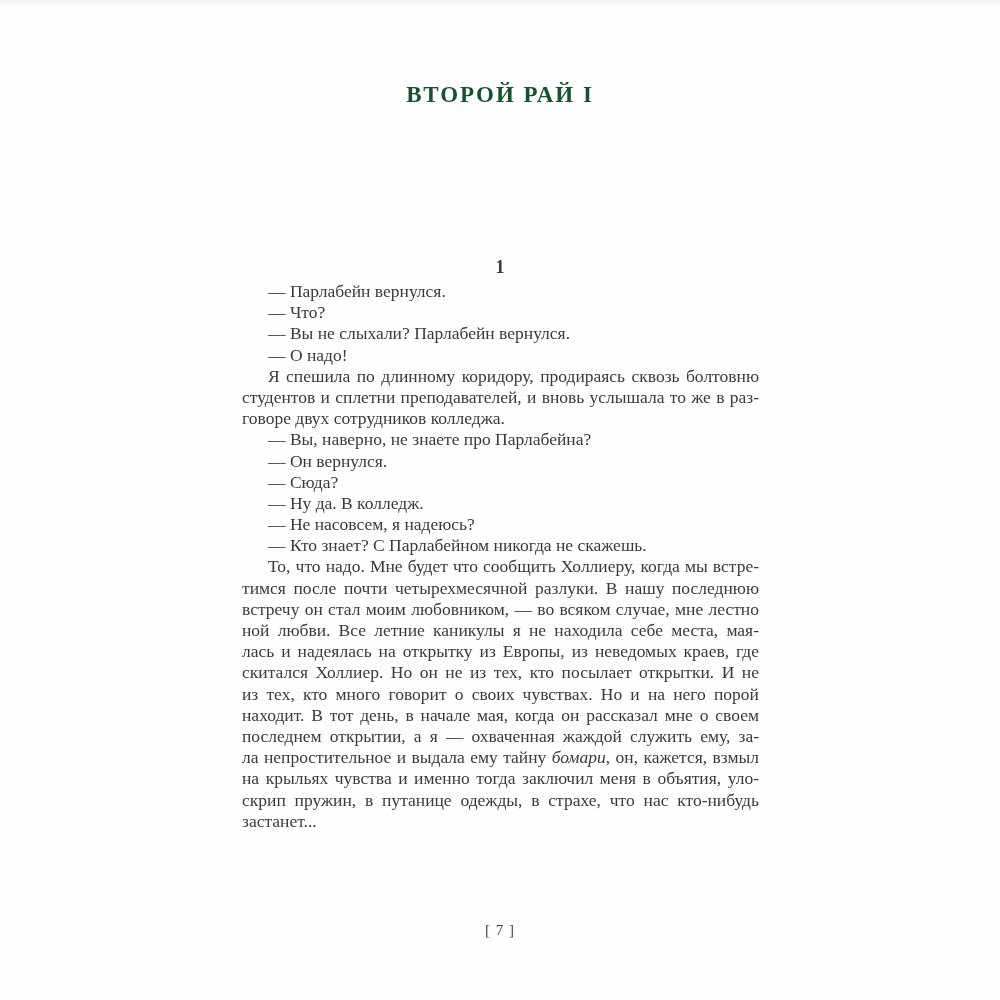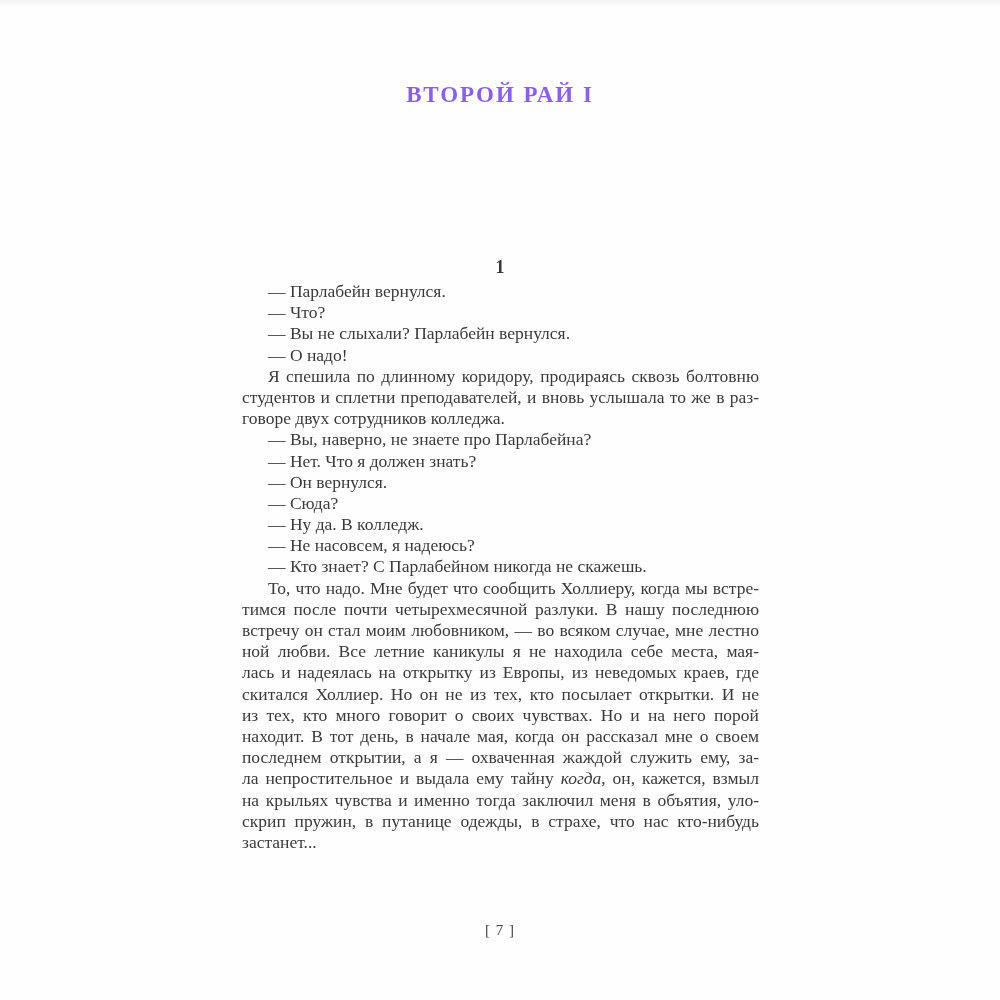--- a/index.html
+++ b/index.html
@@ -30,21 +30,21 @@
   .chapter-title {
     position: absolute;
     top: 82px;
     left: 0;
     width: 1000px;
     margin: 0;
     text-align: center;
     font-size: 23px;
     font-weight: bold;
     letter-spacing: 2px;
-    color: #8b5cf6;
+    color: #14532d;
   }
   .section-number {
     position: absolute;
     top: 257px;
     left: 0;
     width: 1000px;
     text-align: center;
     font-size: 18px;
     font-weight: bold;
     color: #383838;
@@ -93,35 +93,34 @@
 
   <div class="text-block" id="text-block">
       <div class="text-line indent">— Парлабейн вернулся.</div>
       <div class="text-line indent">— Что?</div>
       <div class="text-line indent">— Вы не слыхали? Парлабейн вернулся.</div>
       <div class="text-line indent">— О надо!</div>
       <div class="text-line indent justify">Я спешила по длинному коридору, продираясь сквозь болтовню</div>
       <div class="text-line justify">студентов и сплетни преподавателей, и вновь услышала то же в раз-</div>
       <div class="text-line">говоре двух сотрудников колледжа.</div>
       <div class="text-line indent">— Вы, наверно, не знаете про Парлабейна?</div>
-      <div class="text-line indent">— Нет. Что я должен знать?</div>
       <div class="text-line indent">— Он вернулся.</div>
       <div class="text-line indent">— Сюда?</div>
       <div class="text-line indent">— Ну да. В колледж.</div>
       <div class="text-line indent">— Не насовсем, я надеюсь?</div>
       <div class="text-line indent">— Кто знает? С Парлабейном никогда не скажешь.</div>
       <div class="text-line indent justify">То, что надо. Мне будет что сообщить Холлиеру, когда мы встре-</div>
       <div class="text-line justify">тимся после почти четырехмесячной разлуки. В нашу последнюю</div>
       <div class="text-line justify">встречу он стал моим любовником, — во всяком случае, мне лестно</div>
       <div class="text-line justify">ной любви. Все летние каникулы я не находила себе места, мая-</div>
       <div class="text-line justify">лась и надеялась на открытку из Европы, из неведомых краев, где</div>
       <div class="text-line justify">скитался Холлиер. Но он не из тех, кто посылает открытки. И не</div>
       <div class="text-line justify">из тех, кто много говорит о своих чувствах. Но и на него порой</div>
       <div class="text-line justify">находит. В тот день, в начале мая, когда он рассказал мне о своем</div>
       <div class="text-line justify">последнем открытии, а я — охваченная жаждой служить ему, за-</div>
-      <div class="text-line justify"><span>ла непростительное и выдала ему тайну </span><em>когда</em><span>, он, кажется, взмыл</span></div>
+      <div class="text-line justify"><span>ла непростительное и выдала ему тайну </span><em>бомари</em><span>, он, кажется, взмыл</span></div>
       <div class="text-line justify">на крыльях чувства и именно тогда заключил меня в объятия, уло-</div>
       <div class="text-line justify">скрип пружин, в путанице одежды, в страхе, что нас кто-нибудь</div>
       <div class="text-line">застанет...</div>
     </div>
 
   <div class="page-number">[ 7 ]</div>
 </div>
 
 </body></html>

